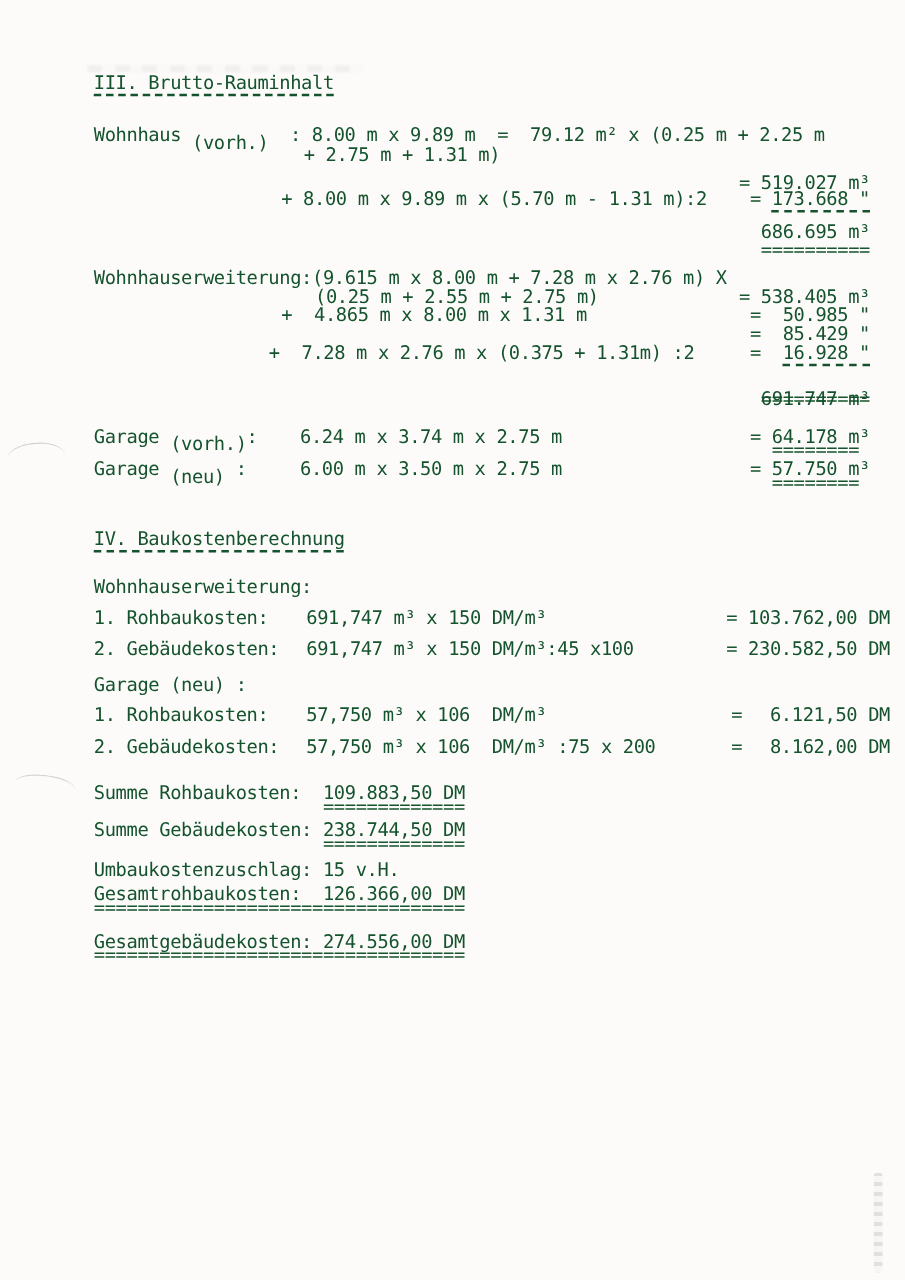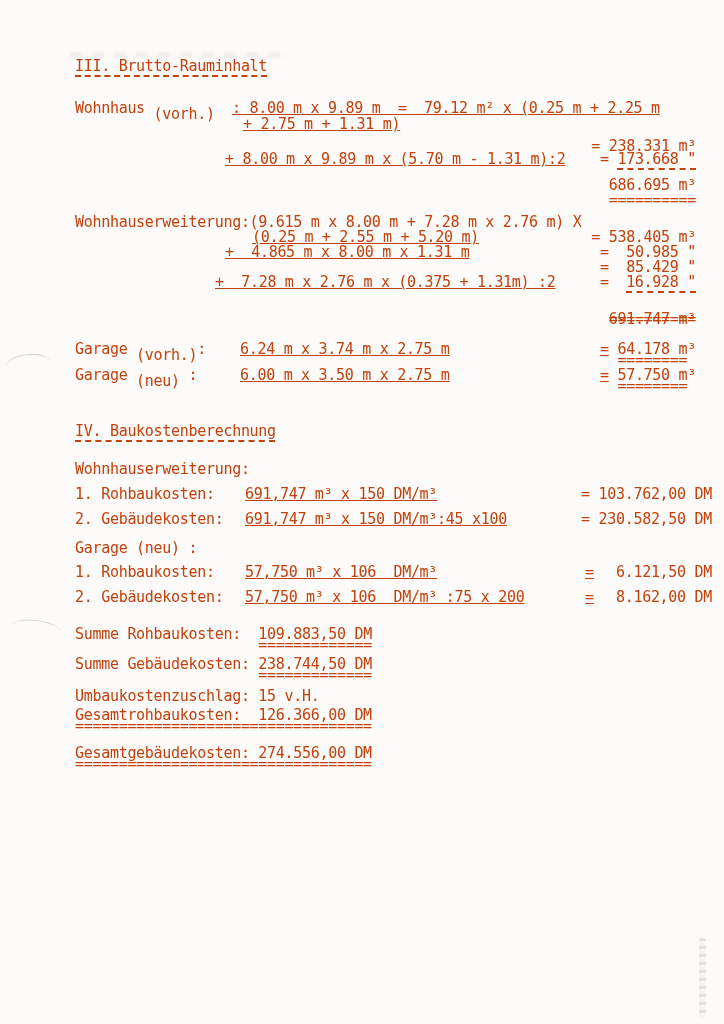--- a/index.html
+++ b/index.html
@@ -6,31 +6,31 @@
   body {
     width:724px; height:1024px;
     background:#e9e9e9;
     font-family:"DejaVu Sans Mono", monospace;
   }
   .page {
     position:relative;
     width:724px; height:1024px;
     background:#fcfbf9;
     overflow:hidden;
-    color:#c2410c;
+    color:#14532d;
   }
   .row {
     position:absolute;
     left:0; width:724px; height:17px;
     font-size:15px; line-height:16px;
     letter-spacing:-0.3px;
     white-space:pre;
   }
   .lcol { position:absolute; left:75px; top:0; white-space:pre; }
-  .at   { position:absolute; top:0; white-space:pre;text-decoration:underline; }
+  .at   { position:absolute; top:0; white-space:pre; }
   .rcol { position:absolute; top:0; white-space:pre; }
   .r3 { right:28px; }
   .r4 { right:12px; }
   .hd {
     text-decoration:underline;
     text-decoration-style:dashed;
     text-decoration-thickness:1.8px;
     text-underline-offset:4px;
   }
   .u-dash {
@@ -80,31 +80,31 @@
 <div class="page">
 
   <div class="ghost-text"></div>
 
   <div class="row" style="top:58px"><span class="lcol hd">III. Brutto-Rauminhalt</span></div>
 
   <div class="row" style="top:100px"><span class="lcol"><span>Wohnhaus</span><span class="sub"> (vorh.)</span></span><span class="at" style="left:232px">: 8.00 m x 9.89 m  =  79.12 m² x (0.25 m + 2.25 m</span></div>
 
   <div class="row" style="top:116px"><span class="at" style="left:243px">+ 2.75 m + 1.31 m)</span></div>
 
-  <div class="row" style="top:138px"><span class="rcol r3">= 238.331 m³</span></div>
+  <div class="row" style="top:138px"><span class="rcol r3">= 519.027 m³</span></div>
 
   <div class="row" style="top:151px"><span class="at" style="left:225px">+ 8.00 m x 9.89 m x (5.70 m - 1.31 m):2</span><span class="rcol r3"><span>= </span><span class="u-dash">173.668 "</span></span></div>
 
   <div class="row" style="top:177px"><span class="rcol r3">686.695 m³</span></div>
 
   <div class="row" style="top:192px"><span class="rcol r3">==========</span></div>
 
   <div class="row" style="top:214px"><span class="lcol">Wohnhauserweiterung:(9.615 m x 8.00 m + 7.28 m x 2.76 m) X</span></div>
 
-  <div class="row" style="top:229px"><span class="at" style="left:252px">(0.25 m + 2.55 m + 5.20 m)</span><span class="rcol r3">= 538.405 m³</span></div>
+  <div class="row" style="top:229px"><span class="at" style="left:252px">(0.25 m + 2.55 m + 2.75 m)</span><span class="rcol r3">= 538.405 m³</span></div>
 
   <div class="row" style="top:244px"><span class="at" style="left:225px">+  4.865 m x 8.00 m x 1.31 m</span><span class="rcol r3">=  50.985 "</span></div>
 
   <div class="row" style="top:259px"><span class="rcol r3">=  85.429 "</span></div>
 
   <div class="row" style="top:274px"><span class="at" style="left:215px">+  7.28 m x 2.76 m x (0.375 + 1.31m) :2</span><span class="rcol r3"><span>=  </span><span class="u-dash">16.928 "</span></span></div>
 
   <div class="row" style="top:311px"><span class="rcol r3">691.747 m³</span></div>
 
   <div class="row" style="top:311px"><span class="rcol r3">==========</span></div>

